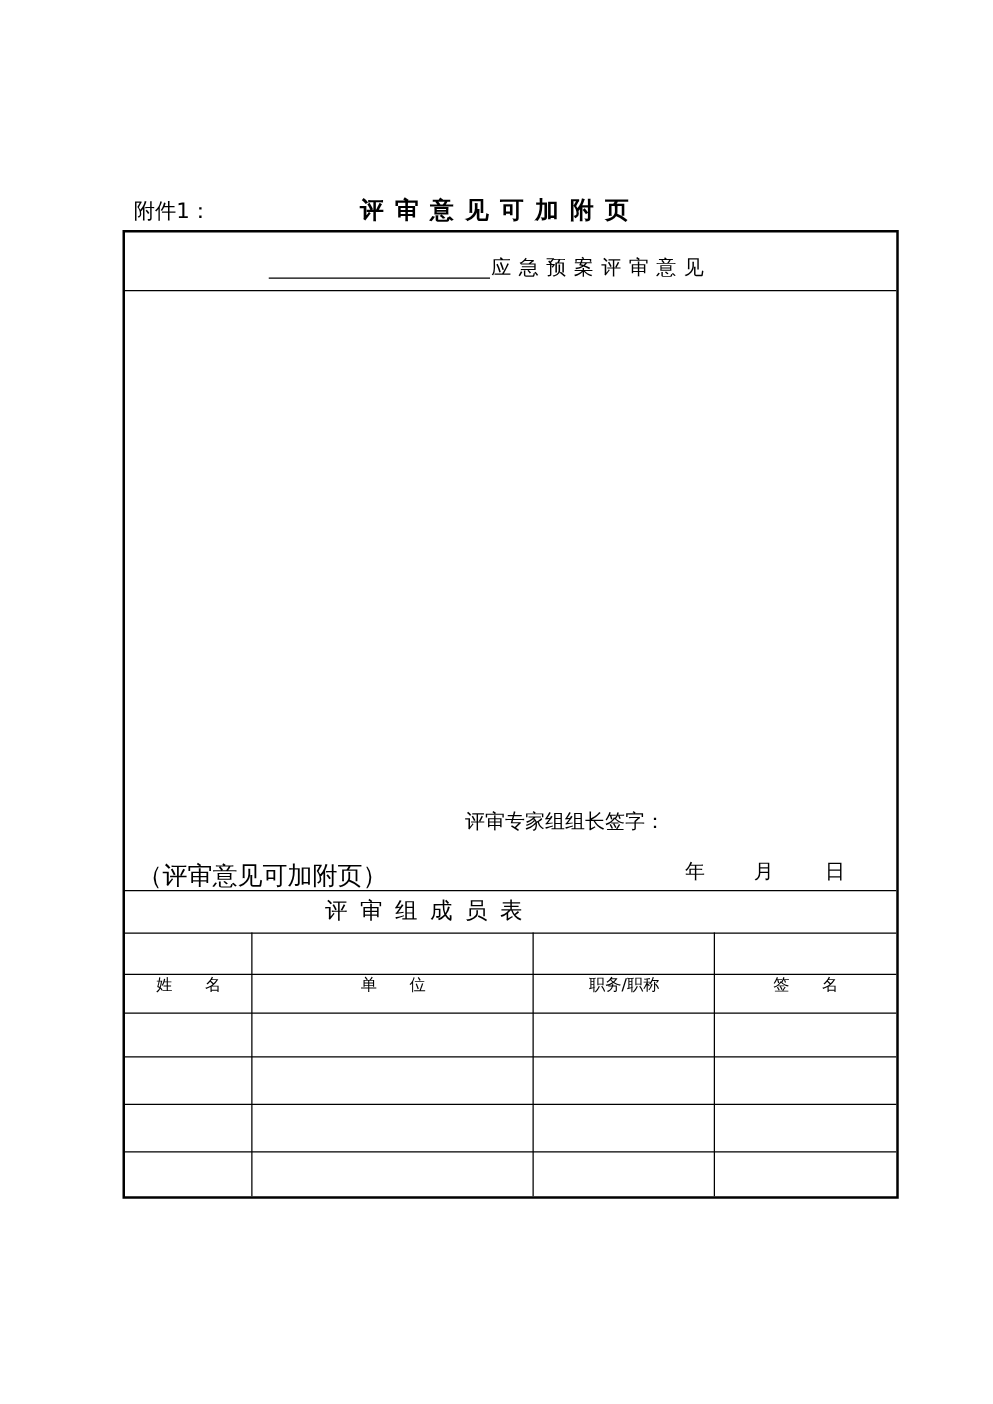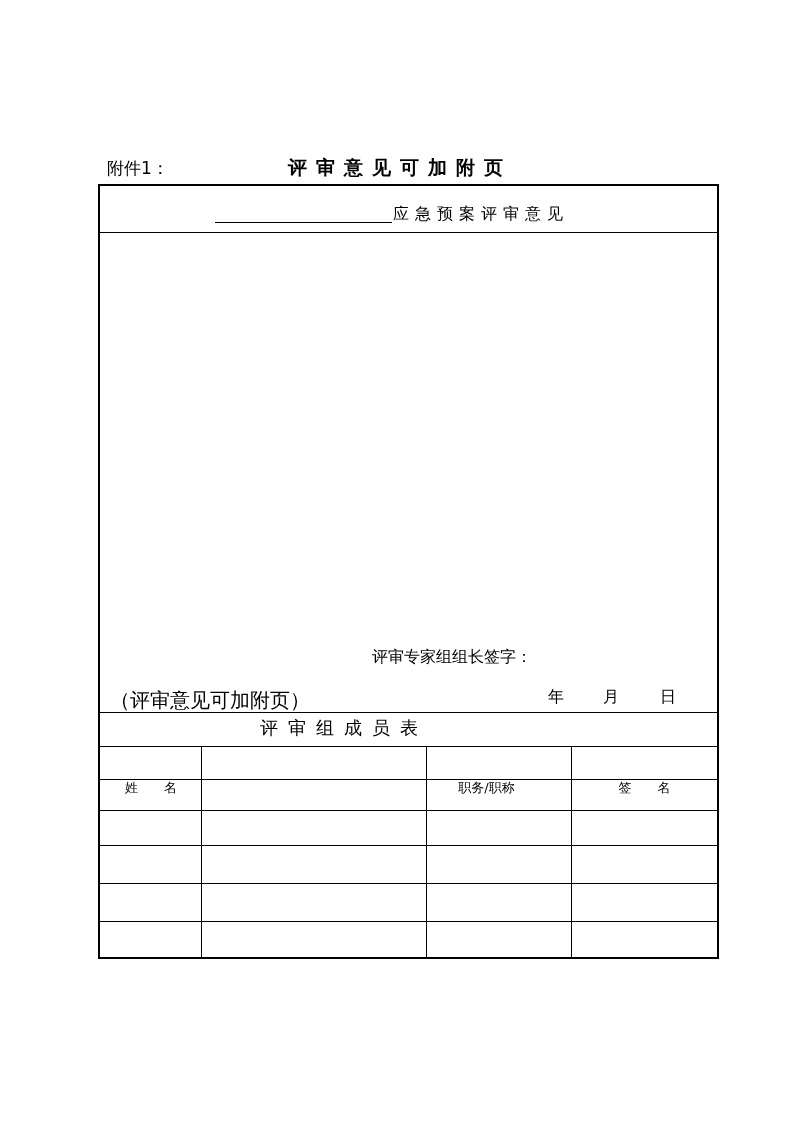--- a/index.html
+++ b/index.html
@@ -44,21 +44,22 @@
   <div class="note">（评审意见可加附页）</div>
   <div class="date-y">年</div>
   <div class="date-m">月</div>
   <div class="date-d">日</div>
 
   <div class="hline" style="top:526px;"></div>
   <div class="members-title">评审组成员表</div>
   <div class="hline" style="top:560px;"></div>
 
   <div class="hdr" style="left:0; width:102px;">姓　　名</div>
-  <div class="hdr" style="left:314px; width:145px;">职务/职称</div>
+  <div class="hdr" style="left:102px; width:225px;">单　　位</div>
+  <div class="hdr" style="left:327px; width:145px;">职务/职称</div>
   <div class="hdr" style="left:472px; width:145px;text-align:center;">签　　名</div>
 
   <div class="vline" style="left:101px; top:560px; height:211px;"></div>
   <div class="vline" style="left:326px; top:560px; height:211px;"></div>
   <div class="vline" style="left:471px; top:560px; height:211px;"></div>
 
   <div class="hline" style="top:593px;"></div>
   <div class="hline" style="top:624px;"></div>
   <div class="hline" style="top:659px;"></div>
   <div class="hline" style="top:697px;"></div>

